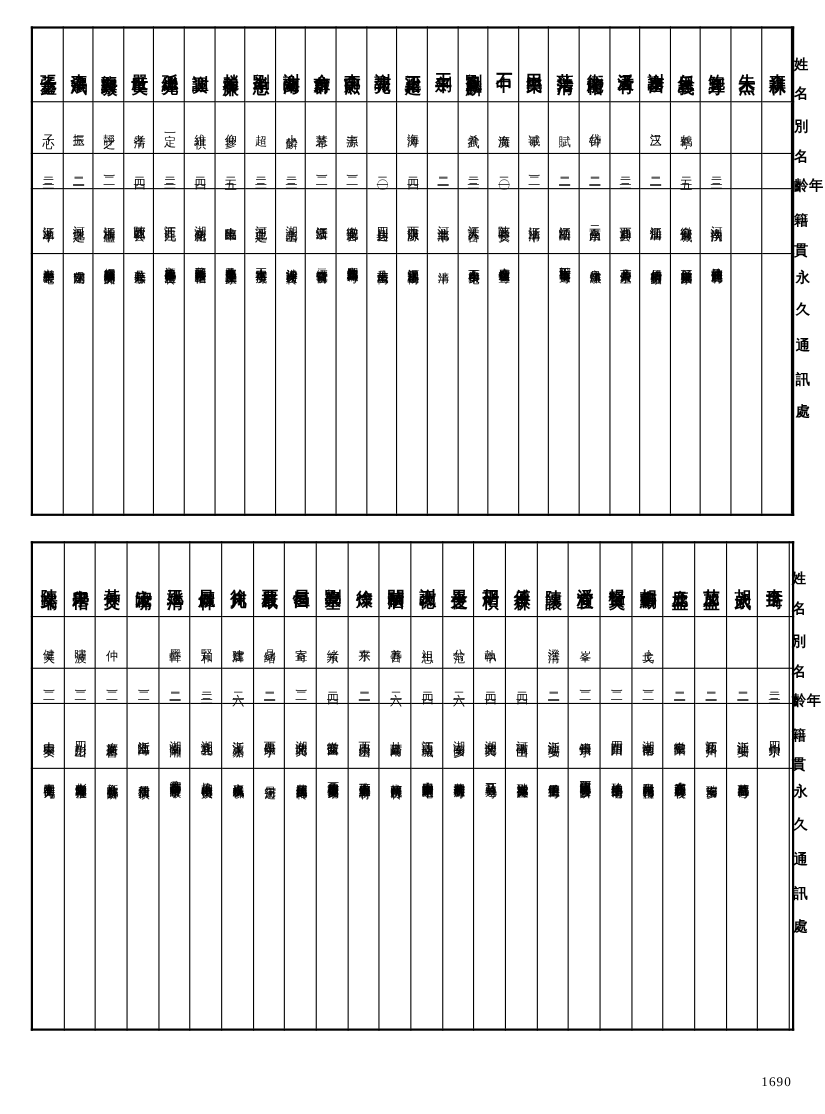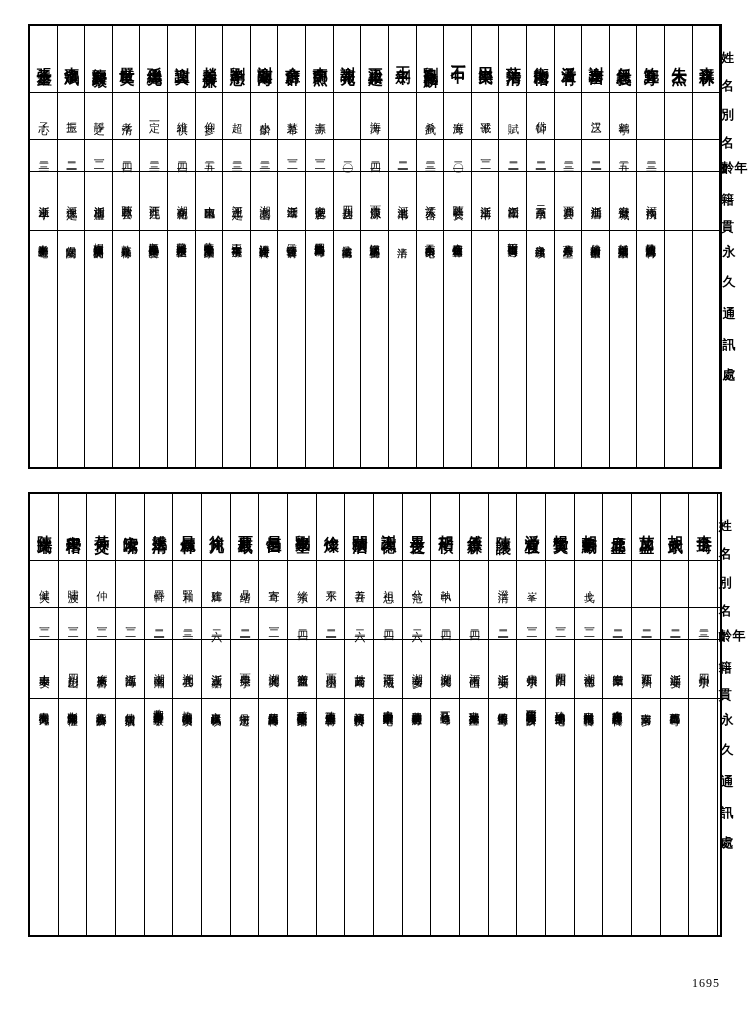--- a/index.html
+++ b/index.html
@@ -391,14 +391,14 @@
             <td style="width: 4%;"><span class="v">东乡南辽桥开督农职校转</span></td>
             <td style="width: 4%;"><span class="v">瑞安南河乡</span></td>
             <td style="width: 4%;"><span class="v">成都西胜街三〇号</span></td>
             <td style="width: 4%;"><span class="v"></span></td>
             <td class="hdr"><span class="v">永 久 通 訊 處</span></td>
           </tr>
         </tbody>
     </table>
   </div>
 
-  <div class="pageno">1695</div>
+  <div class="pageno">1690</div>
 </div>
 
 </body></html>

